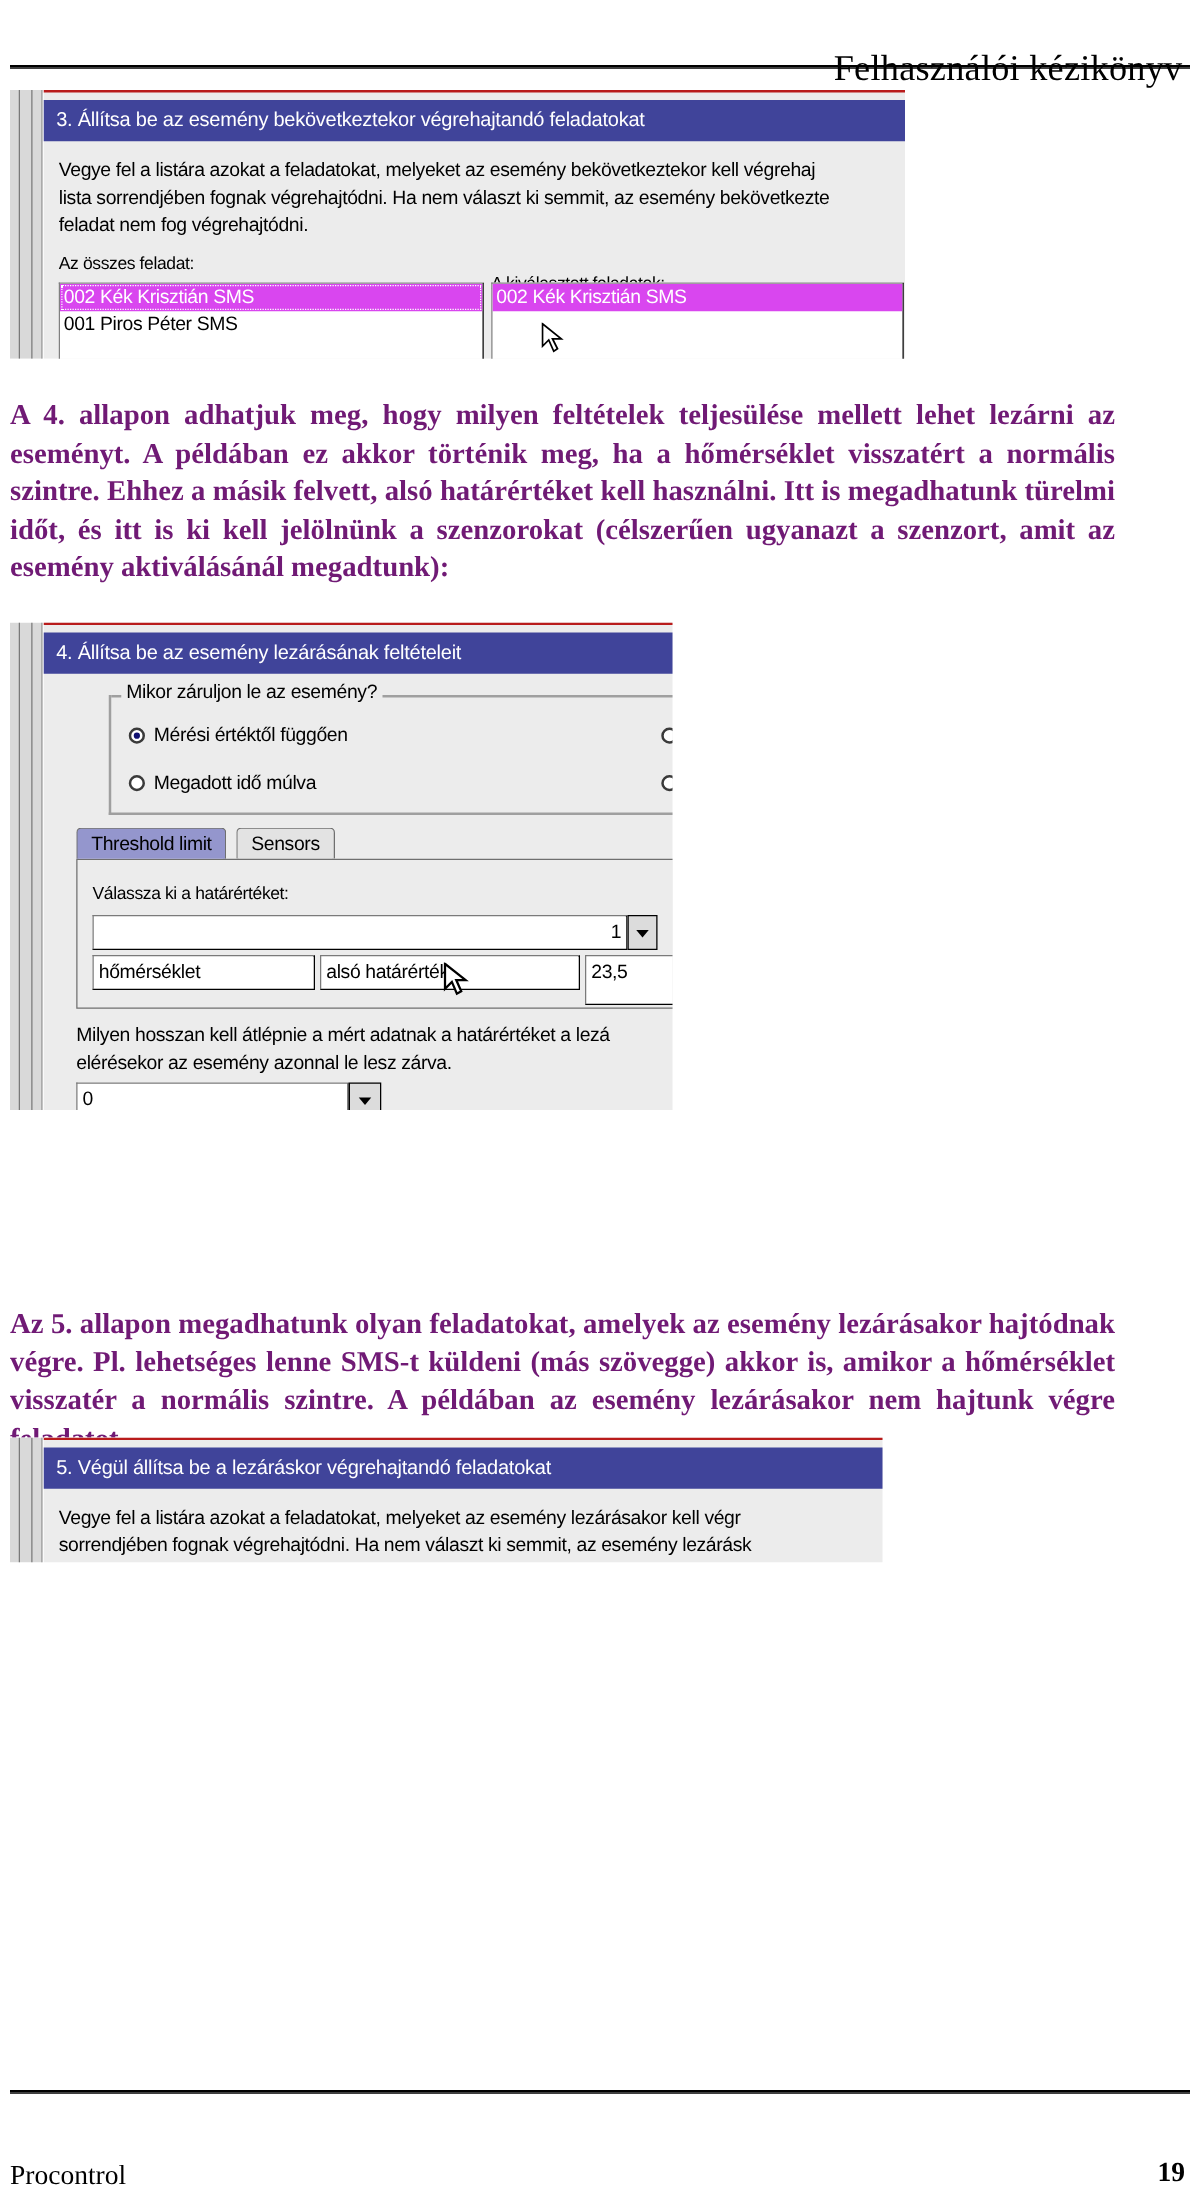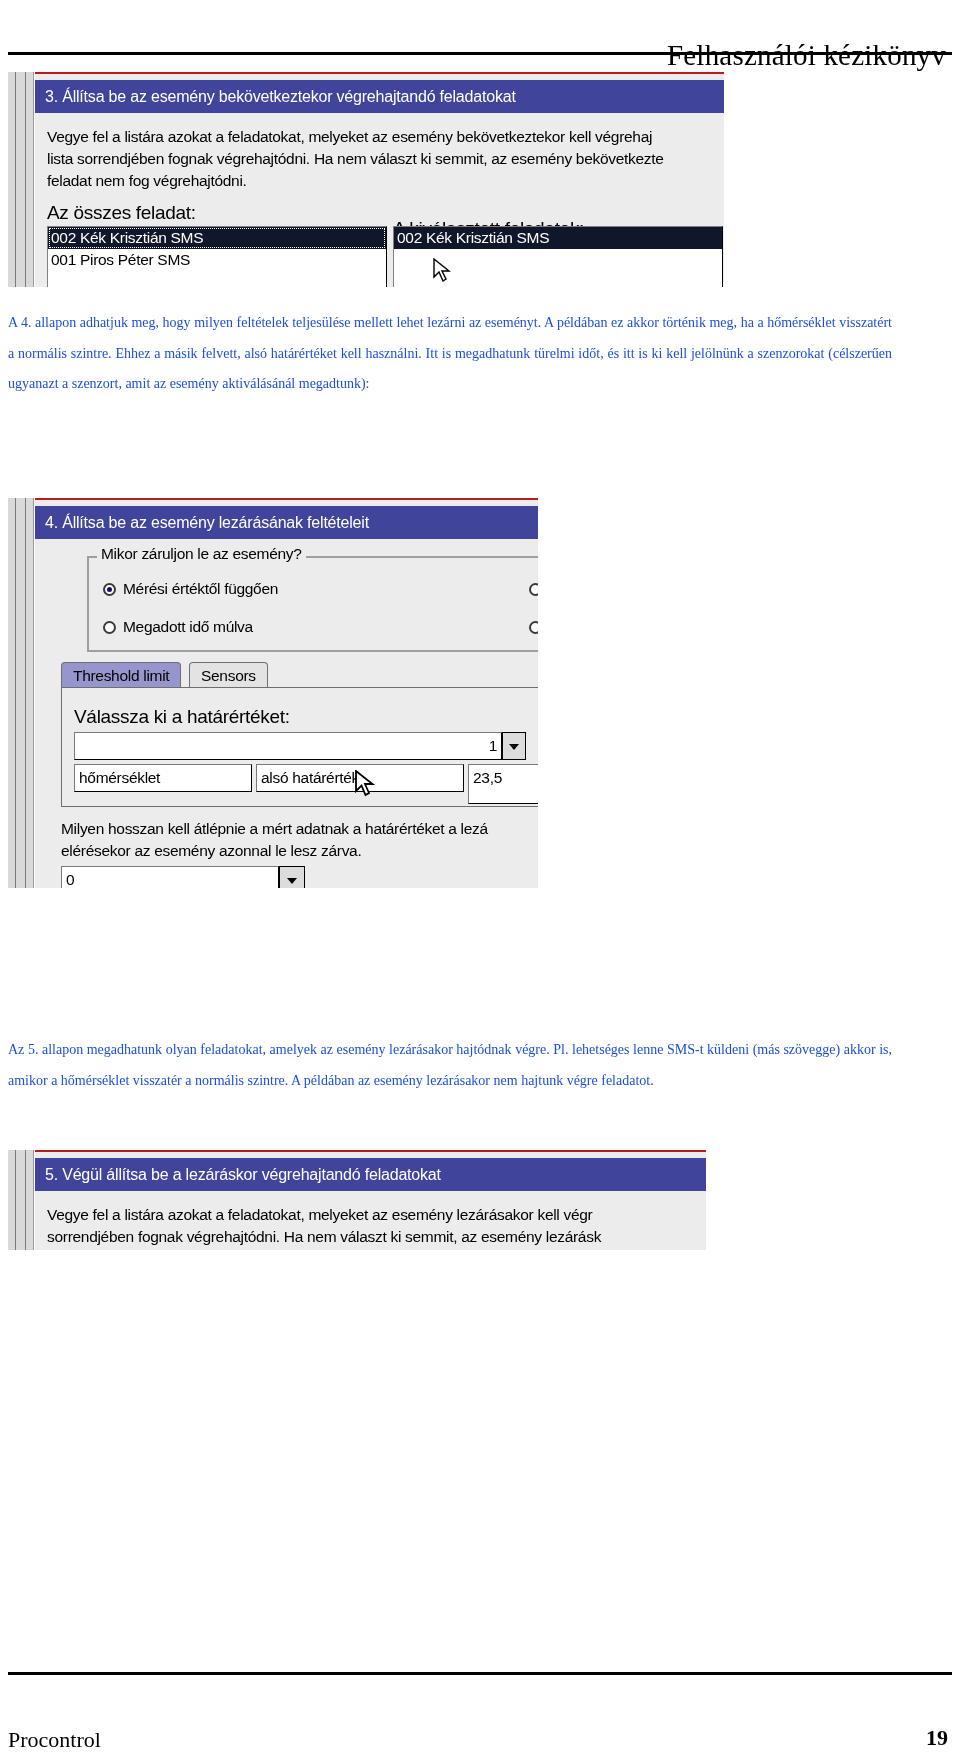--- a/index.html
+++ b/index.html
@@ -68,24 +68,25 @@
     position: absolute;
     right: 12px;
     top: 1725px;
     font-size: 22px;
     font-weight: bold;
   }
 
   
   .body-par {
     position: absolute;
-    font-size: 14px;
+    font-size: 23px;
     line-height: 30.5px;
     text-align: justify;
-    color: #1d4ed8;
+    color: #701a75;
+    font-weight: bold;
   }
   #par-a4 { left: 8px; top: 294px; width: 884px; }
   #par-az5 { left: 8px; top: 1021px; width: 884px; }
 
   
   .shot {
     position: absolute;
     background: #ffffff;
     overflow: hidden;
   }
@@ -140,21 +141,21 @@
     font-family: "Liberation Sans", "DejaVu Sans", sans-serif;
     font-size: 15.5px;
     line-height: 22px;
     color: #000;
     white-space: pre;
     letter-spacing: -0.3px;
   }
   .dlg-label {
     position: absolute;
     font-family: "Liberation Sans", "DejaVu Sans", sans-serif;
-    font-size: 19px;
+    font-size: 14px;
     color: #000;
     white-space: nowrap;
     letter-spacing: -0.3px;
   }
   .listbox {
     position: absolute;
     background: #ffffff;
     border: 1px solid #000;
     border-top-color: #808080;
     border-left-color: #808080;
@@ -164,21 +165,21 @@
   .list-row {
     font-family: "Liberation Sans", "DejaVu Sans", sans-serif;
     font-size: 15.5px;
     line-height: 22px;
     padding-left: 3px;
     white-space: nowrap;
     color: #000;
     letter-spacing: -0.3px;
   }
   .list-row.selected {
-    background: #0f172a;
+    background: #d946ef;
     color: #ffffff;
   }
   .list-row.selected.focus {
     outline: 1px dotted #ffffff;
     outline-offset: -2px;
   }
 
   
   .groupbox {
     position: absolute;

